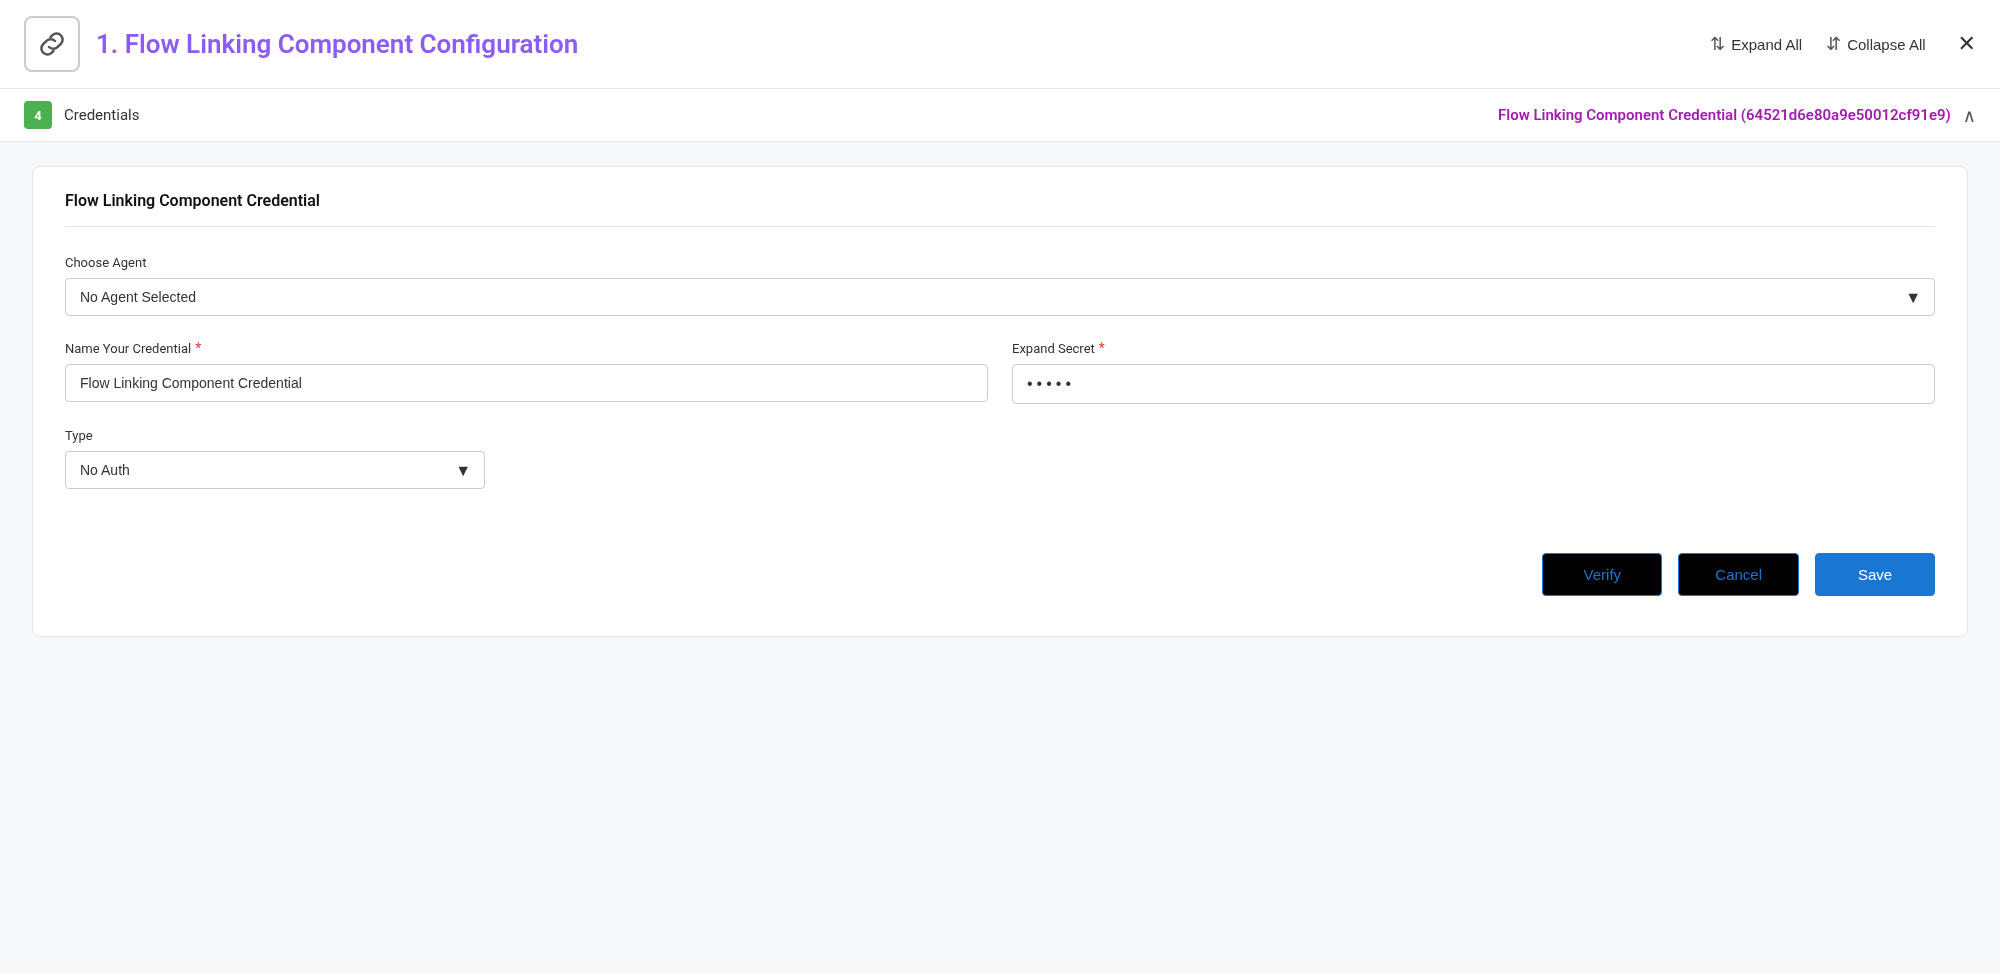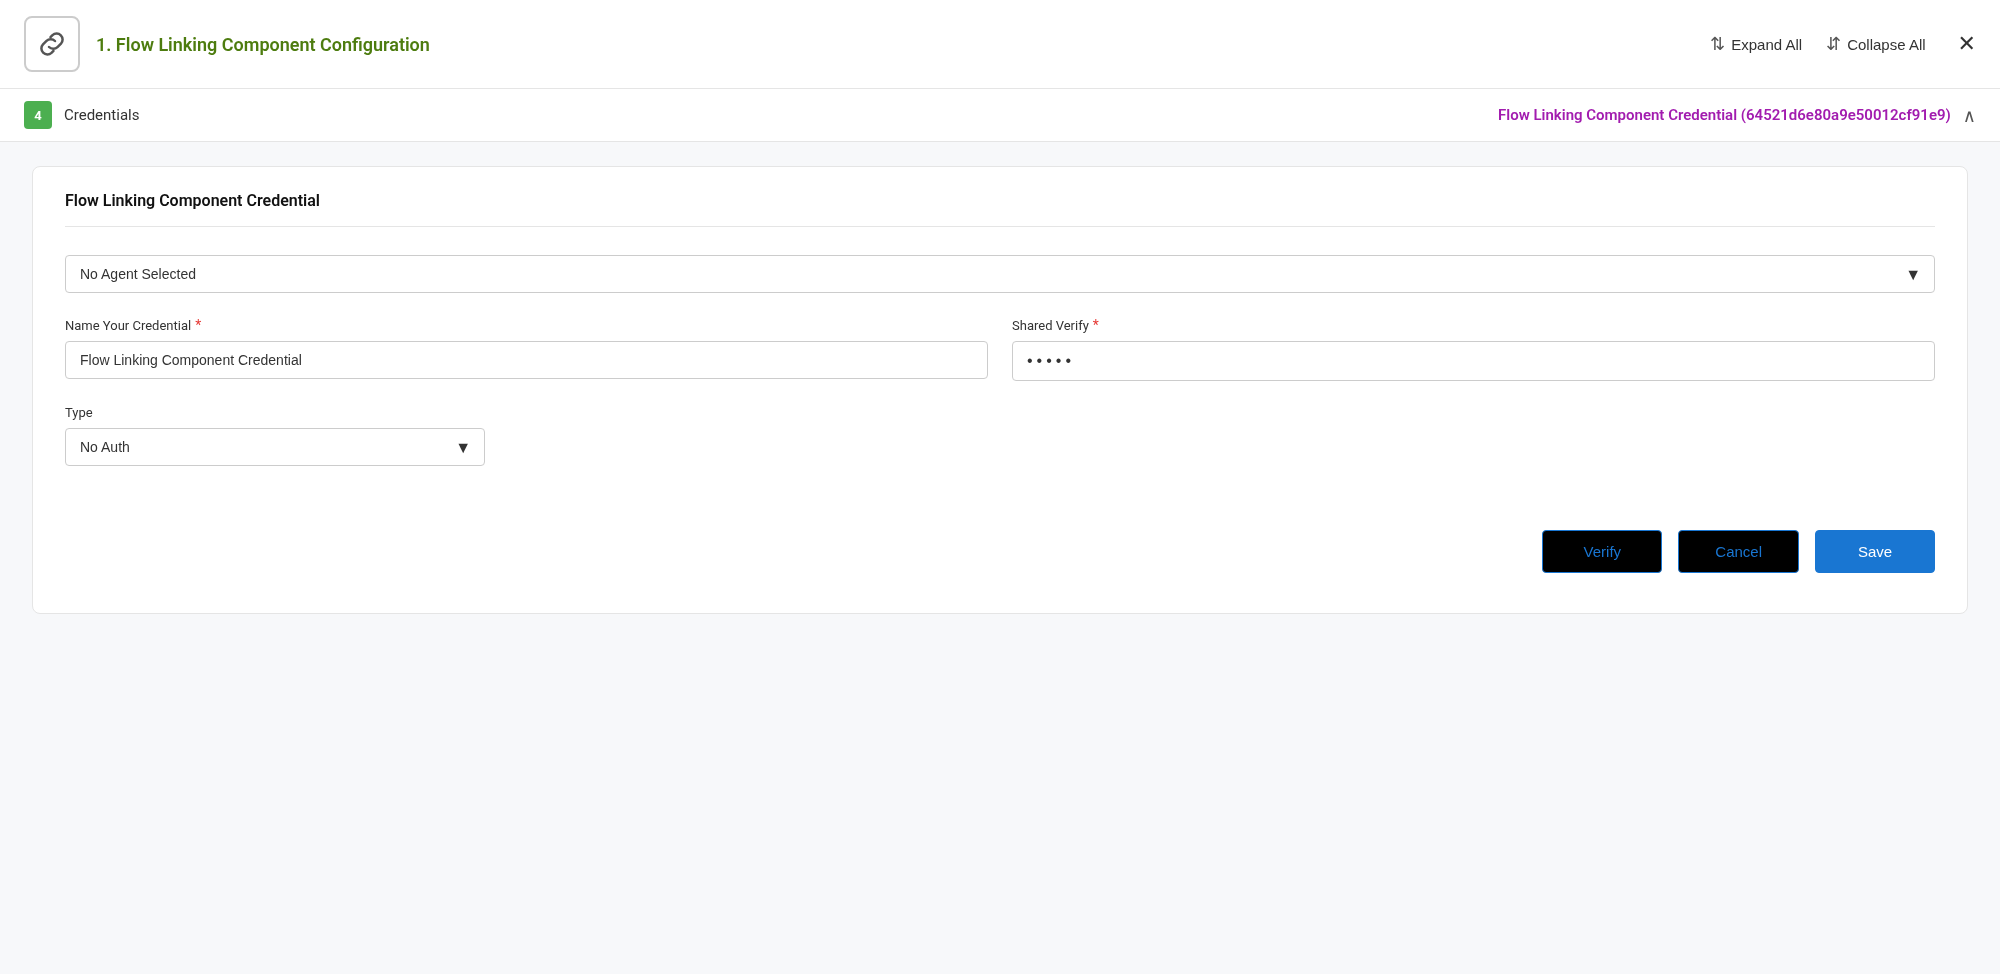--- a/index.html
+++ b/index.html
@@ -37,23 +37,23 @@
       flex-shrink: 0;
     }
     .header-icon svg {
       width: 32px;
       height: 32px;
     }
     .header-text {
       flex: 1;
     }
     .header-title {
-      font-size: 18px;
+      font-size: 26px;
       font-weight: 600;
-      color: #4d7c0f;
+      color: #8b5cf6;
     }
     .header-subtitle {
       font-size: 13px;
       color: #666;
       margin-top: 2px;
     }
     .header-actions {
       display: flex;
       align-items: center;
       gap: 24px;
@@ -248,39 +248,40 @@
     <span class="section-label">Credentials</span>
     <span class="section-credential-info">Flow Linking Component Credential (64521d6e80a9e50012cf91e9)</span>
     <span class="section-chevron">∧</span>
   </div>
 
   <div class="content-area">
     <div class="form-card">
       <div class="form-card-title">Flow Linking Component Credential</div>
 
       <div class="form-group">
+        <div class="form-label">Choose Agent</div>
         <div class="select-wrapper">
           <select class="form-select">
             <option>No Agent Selected</option>
           </select>
           <span class="select-arrow">▼</span>
         </div>
       </div>
 
       <div class="form-row">
         <div class="form-group">
           <div class="form-label">
             <span>Name Your Credential</span>
             <span class="required-star">*</span>
           </div>
           <input class="form-input" type="text" value="Flow Linking Component Credential" style="">
         </div>
         <div class="form-group">
           <div class="form-label">
-            <span>Shared Verify</span>
+            <span>Expand Secret</span>
             <span class="required-star">*</span>
           </div>
           <input class="form-input form-input-password" type="password" value="12345" style="">
         </div>
       </div>
 
       <div class="form-group">
         <div class="form-label">Type</div>
         <div class="select-wrapper" style="max-width: 420px;">
           <select class="form-select">

